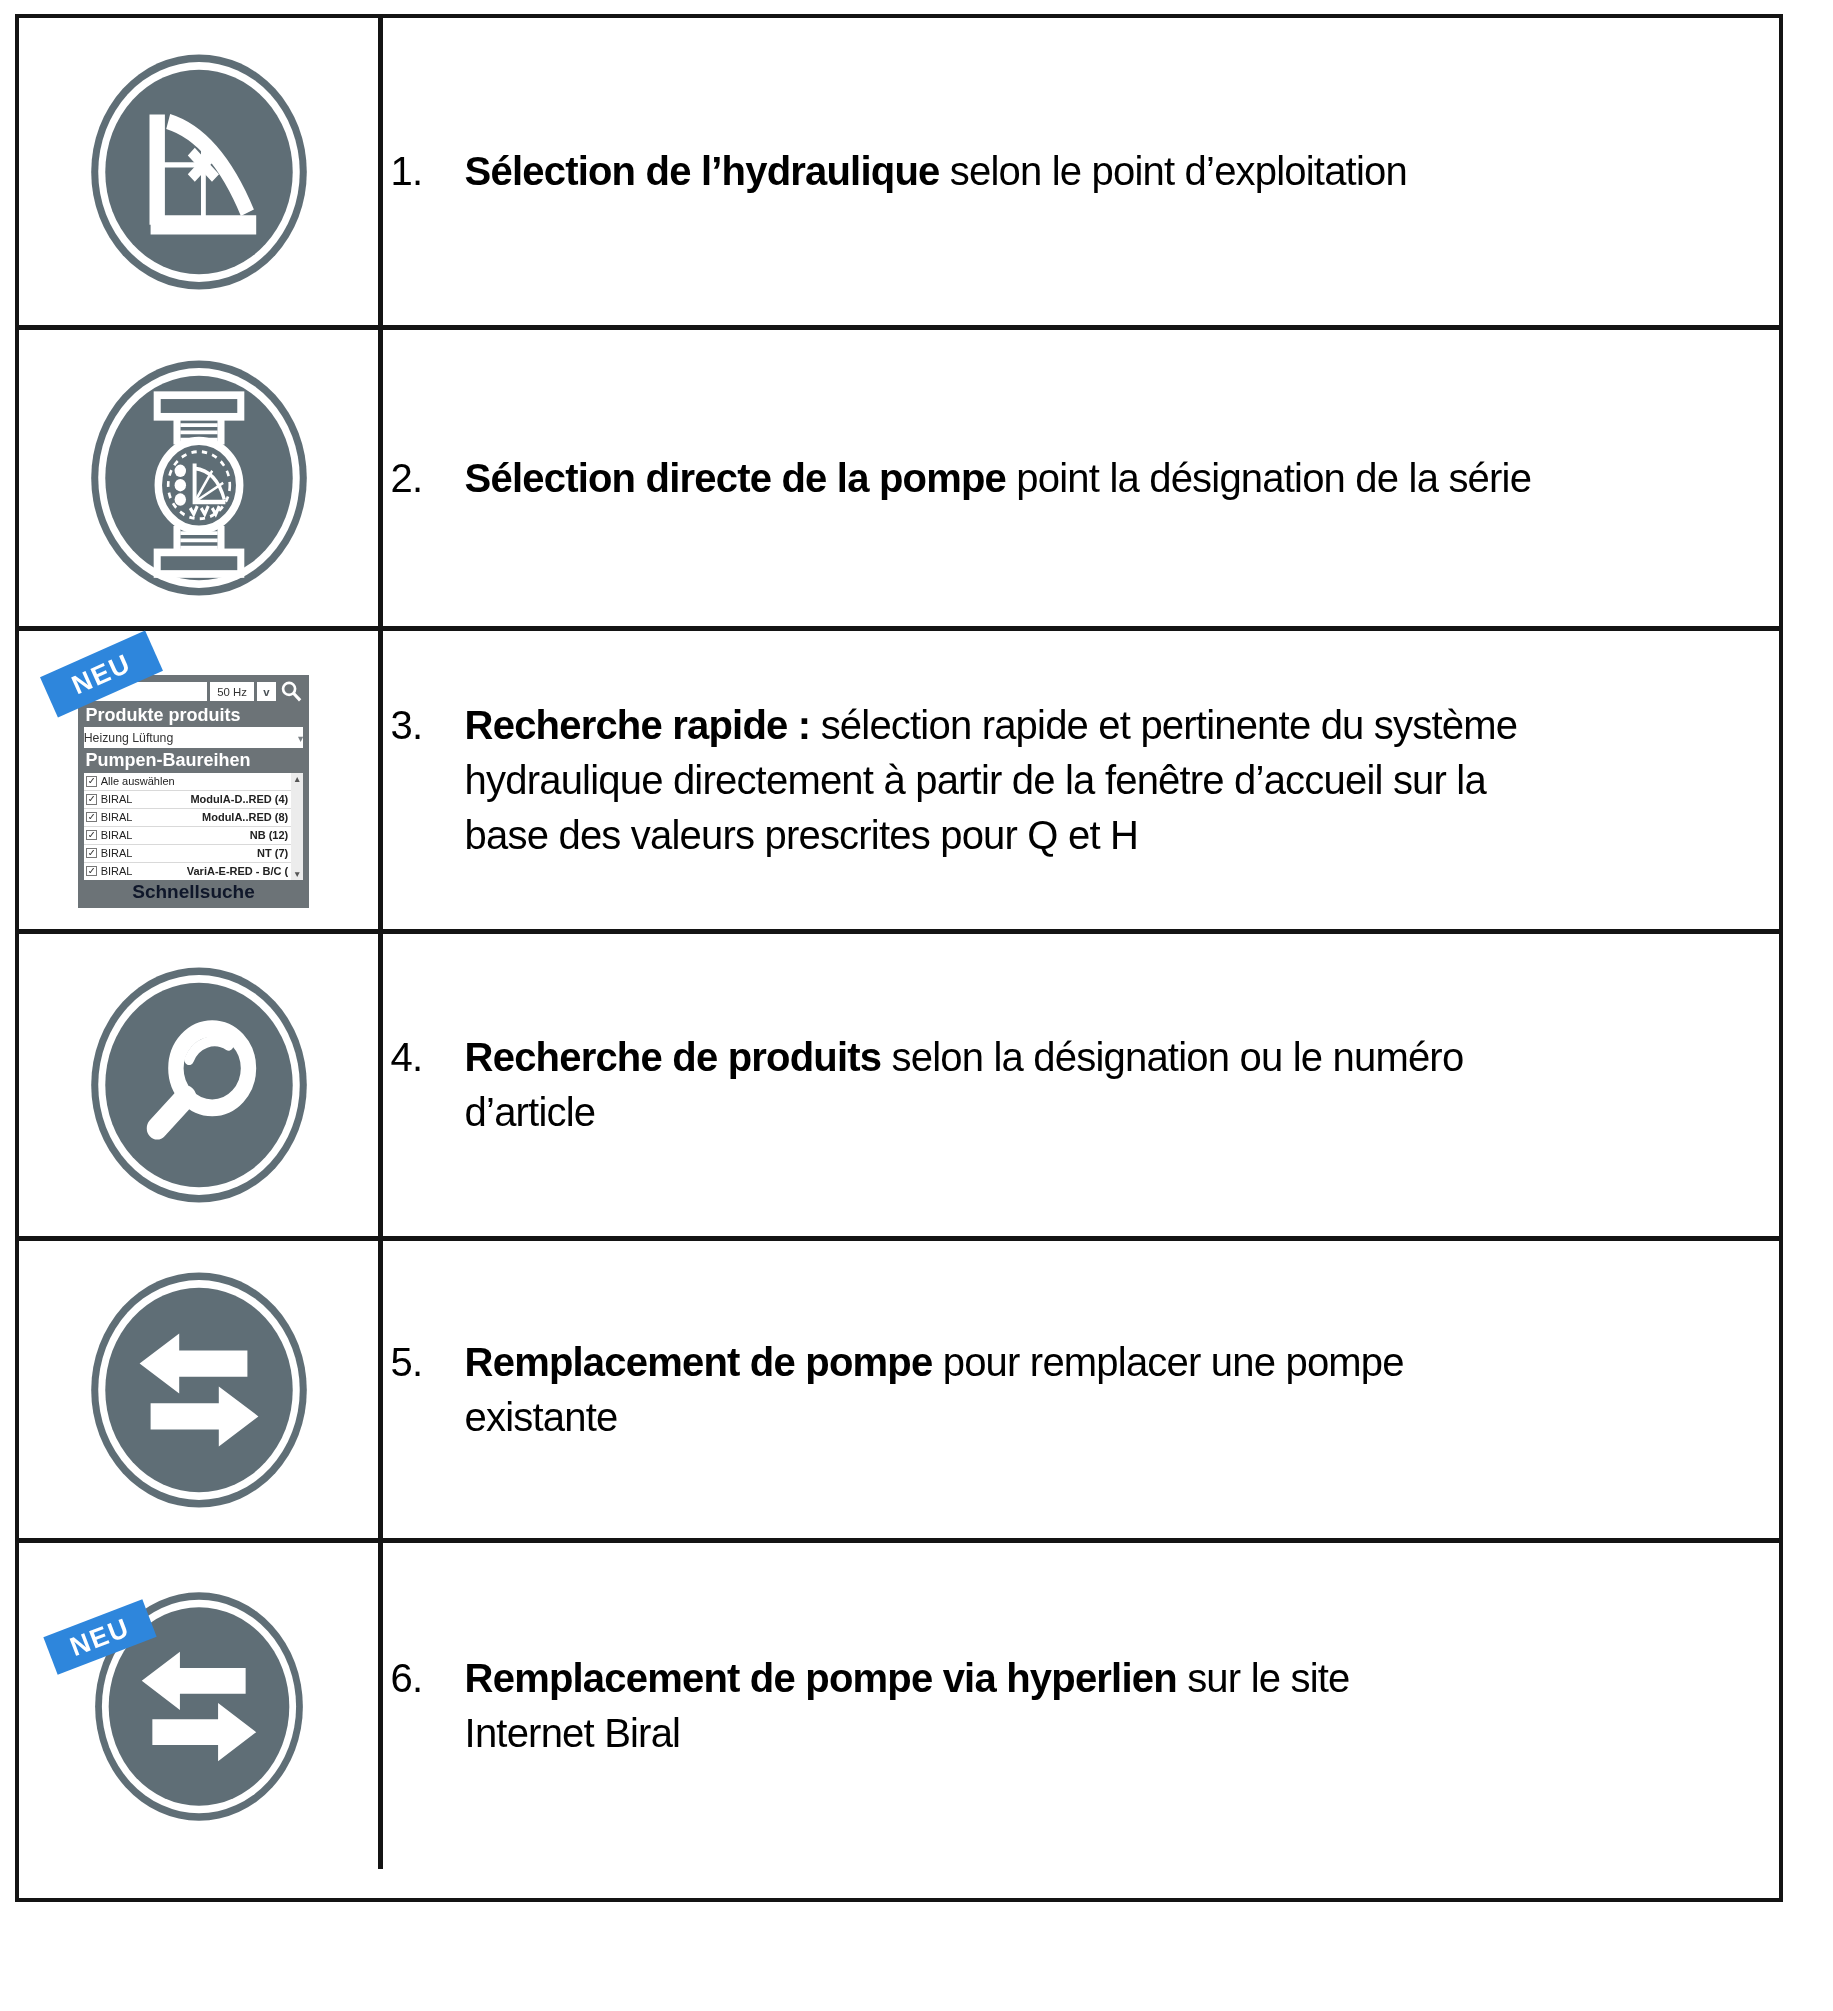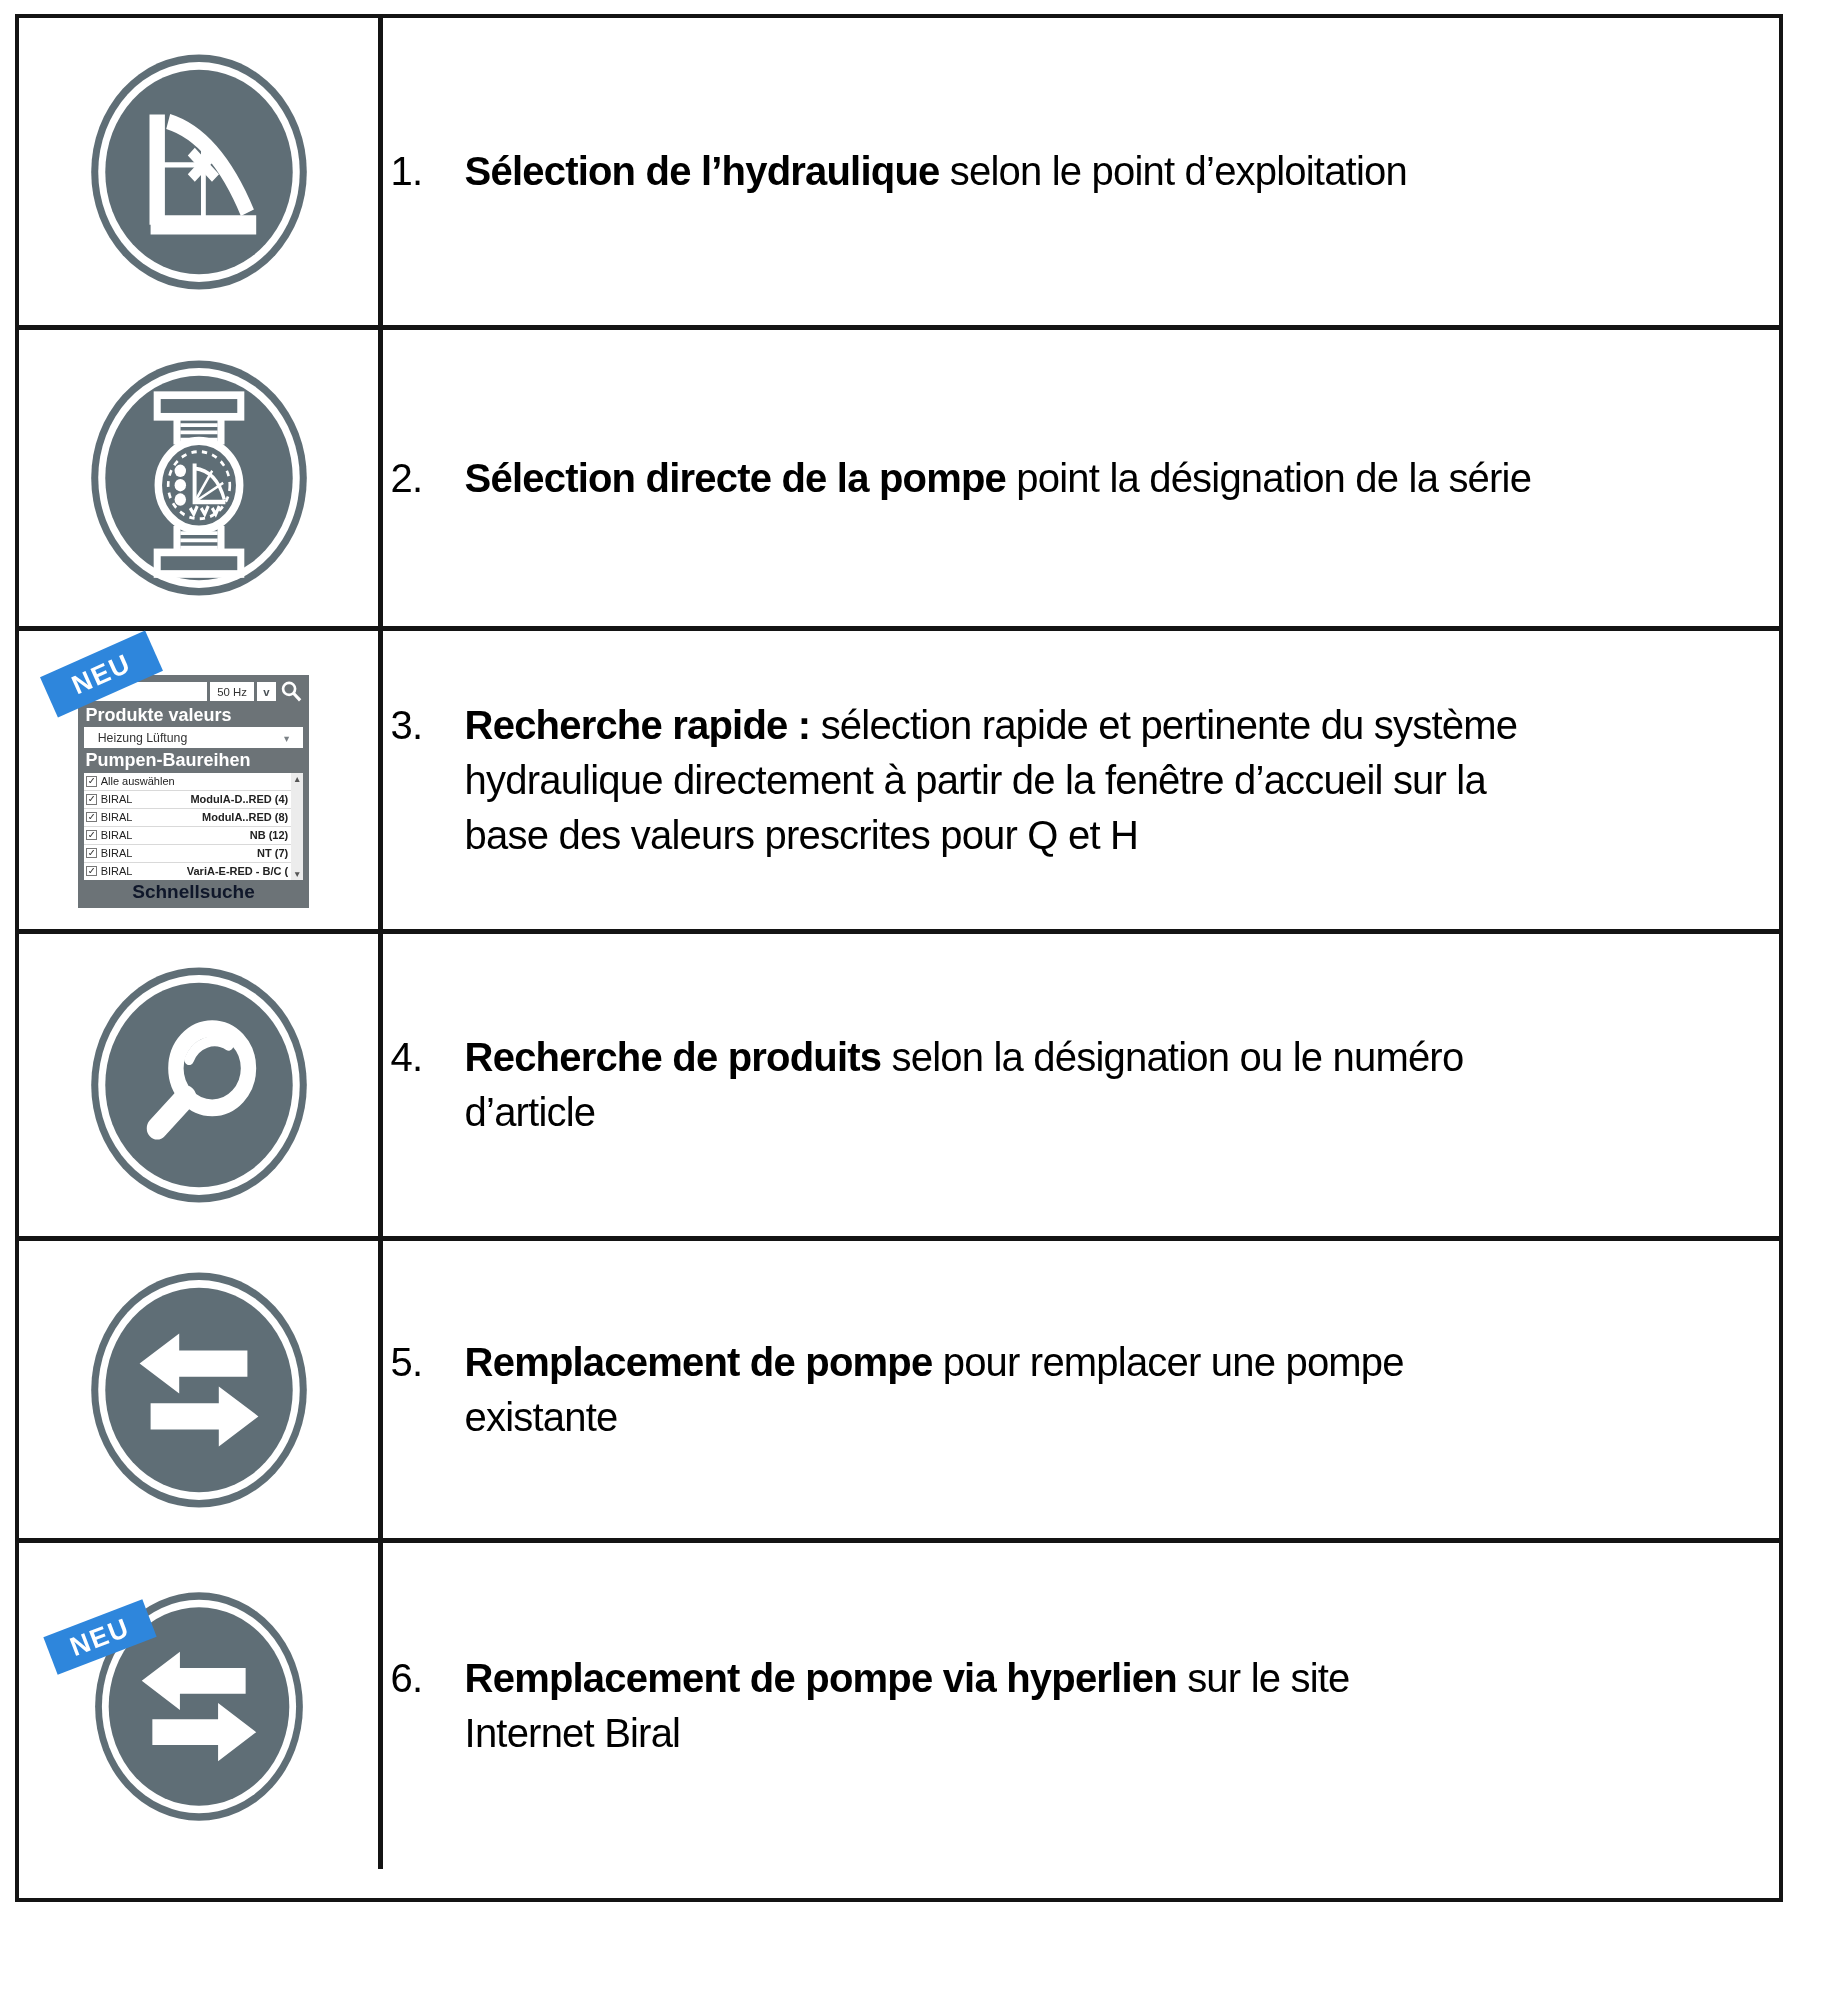--- a/index.html
+++ b/index.html
@@ -52,21 +52,21 @@
   }
   .p-top{display:flex;align-items:center;gap:2.8px;height:24.6px;flex:none;}
   .p-input{flex:1;height:19px;background:#fff;}
   .p-freq{width:44px;height:19px;background:#fff;font-size:11.4px;color:#333;
           display:flex;align-items:center;justify-content:center;}
   .p-vbox{width:19px;height:19px;background:#fff;color:#4a5156;font-size:11.4px;font-weight:700;
           display:flex;align-items:center;justify-content:center;}
   .p-mag{width:24.6px;height:23px;flex:none;}
   .p-filter{color:#fff;font-weight:700;font-size:18px;line-height:23px;flex:none;padding-left:1.9px;}
   .p-drop{height:21px;background:#fff;display:flex;align-items:center;flex:none;
-          font-size:12.3px;color:#333;padding:0 14px;justify-content:space-between;}
+          font-size:12.3px;color:#333;padding:0 0;justify-content:space-between;}
   .p-drop .chev{color:#7b8186;font-size:10.4px;}
   .p-header{color:#fff;font-weight:700;font-size:18px;line-height:24.6px;flex:none;padding-left:1.9px;}
   .p-list{flex:1;background:#fff;display:flex;min-height:0;}
   .p-rows{flex:1;display:flex;flex-direction:column;}
   .p-row{flex:1;display:flex;align-items:center;font-size:11px;color:#222;
          border-bottom:0.9px solid #d9d9d9;padding:0 2.8px;gap:3.8px;}
   .p-row:last-child{border-bottom:none;}
   .p-row .cb{width:10.4px;height:10.4px;border:0.9px solid #777;flex:none;font-size:9.5px;line-height:8.5px;color:#333;text-align:center;}
   .p-row .lt{flex:1;font-weight:400;white-space:nowrap;overflow:hidden;}
   .p-row .rt{font-weight:700;white-space:nowrap;overflow:hidden;text-align:right;}
@@ -140,21 +140,21 @@
       <div class="panel">
         <div class="p-top">
           <span class="p-input"></span>
           <span class="p-freq">50 Hz</span>
           <span class="p-vbox">v</span>
           <svg class="p-mag" viewBox="0 0 26 26">
             <circle cx="10.5" cy="10" r="6.8" fill="none" stroke="#fff" stroke-width="3"></circle>
             <path d="M15.5,15 L23,23" stroke="#fff" stroke-width="3.6"></path>
           </svg>
         </div>
-        <div class="p-filter">Produkte valeurs</div>
+        <div class="p-filter">Produkte produits</div>
         <div class="p-drop">
           <span>Heizung Lüftung</span>
           <span class="chev">▾</span>
         </div>
         <div class="p-header">Pumpen-Baureihen</div>
         <div class="p-list">
           <div class="p-rows">
             <div class="p-row">
               <span class="cb">✓</span>
               <span class="lt">Alle auswählen</span>

